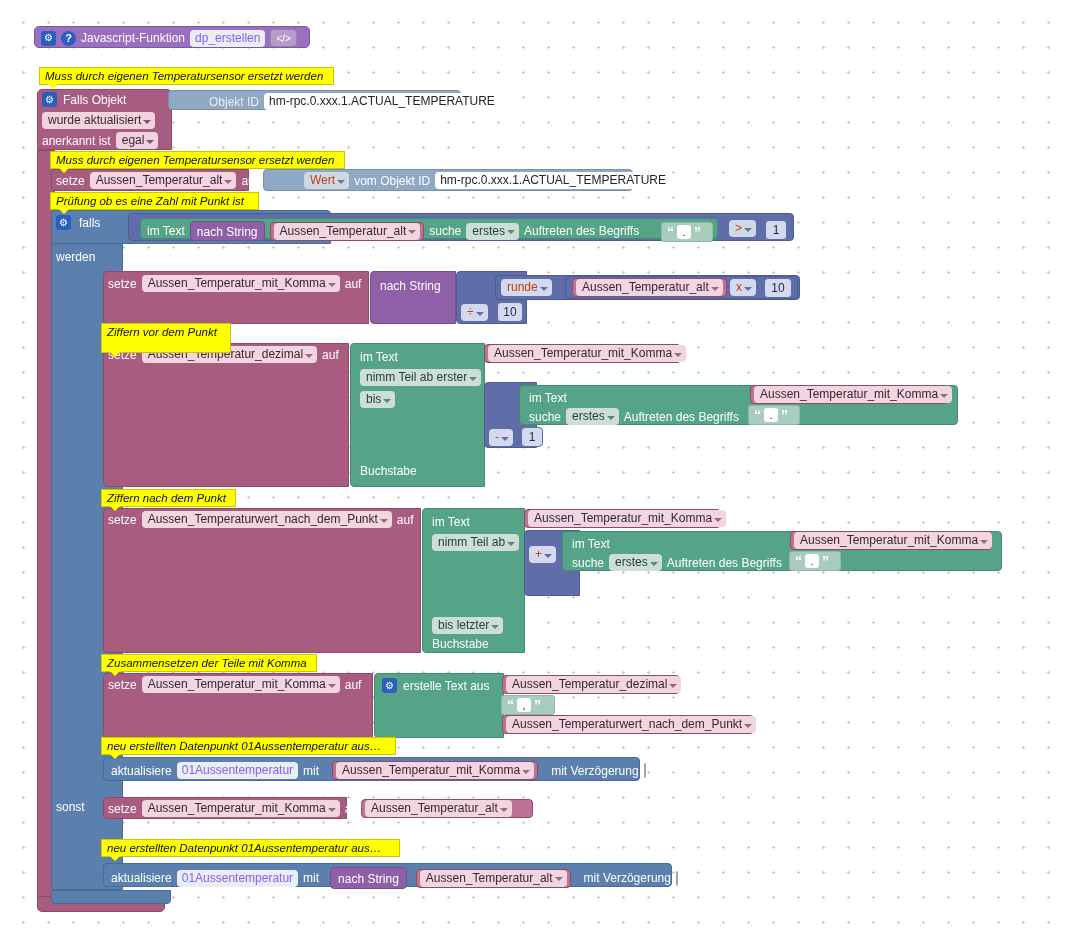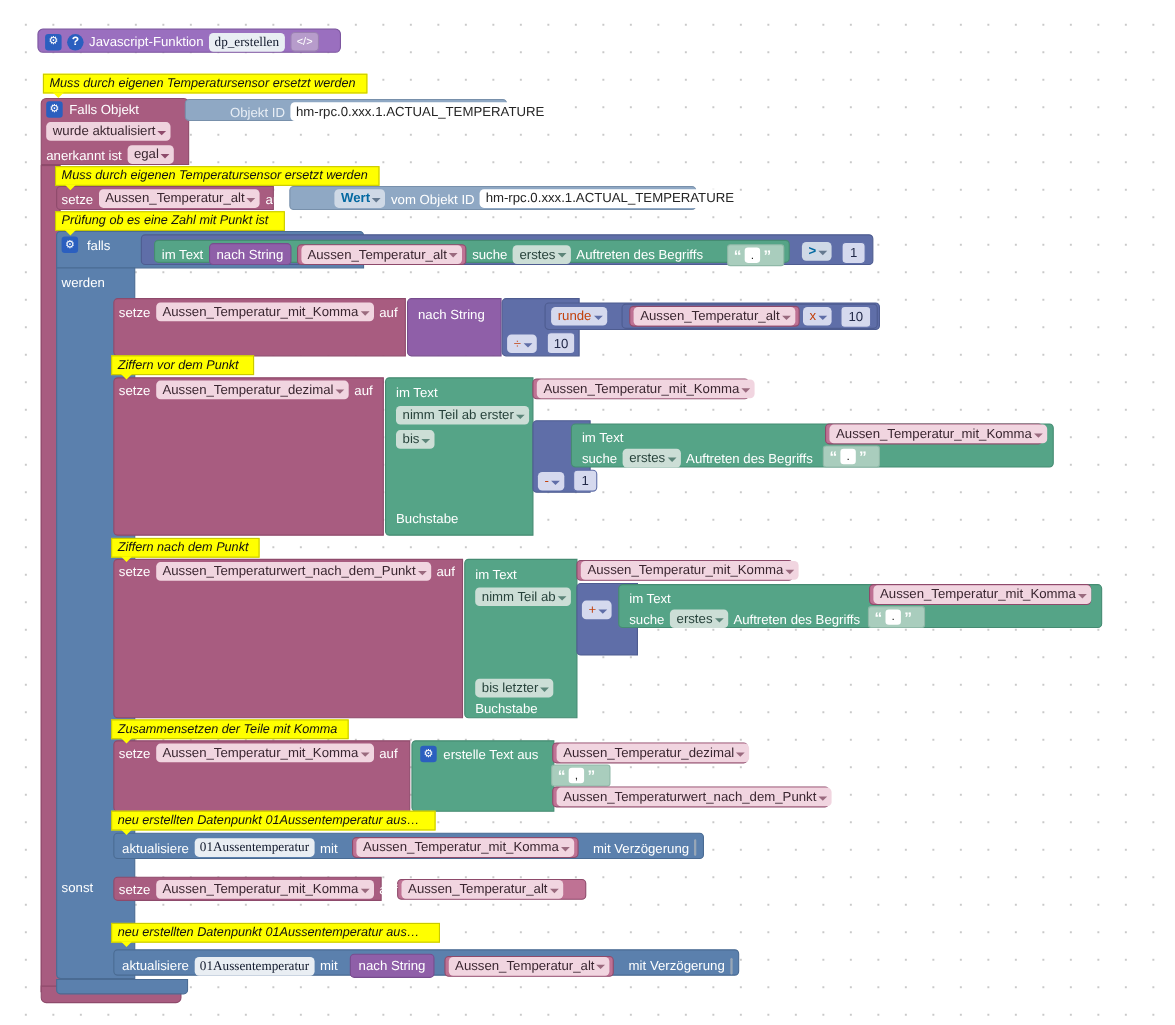--- a/index.html
+++ b/index.html
@@ -35,37 +35,37 @@
 
   .lbl{color:#ffffff;font-size:12px;line-height:14px;white-space:nowrap;}
   .lbl-dim{color:#e8eef5;}
 
   
   .field{
     display:inline-block;background:#ffffff;border-radius:4px;
     padding:1px 5px;color:#242424;font-size:12px;line-height:15px;
     white-space:nowrap;vertical-align:middle;
   }
-  .field-ro{background:#e9eef3;color:#0f172a;font-family:Liberation Serif, serif;}
+  .field-ro{background:#e9eef3;color:#8b5cf6;}
   
   .dd{
     display:inline-block;border-radius:4px;padding:1px 14px 1px 6px;
     font-size:12px;line-height:15px;white-space:nowrap;position:relative;
     vertical-align:middle;color:#ffffff;
   }
   .dd:after{
     content:"";position:absolute;right:4px;top:50%;margin-top:-1px;
     border-left:4px solid transparent;border-right:4px solid transparent;
     border-top:4px solid rgba(255,255,255,.75);
   }
   .dd-var{background:#f1d5e0;color:#3a2630;}
   .dd-var:after{border-top-color:#9a6a7e;}
   .dd-light{background:#ccded6;color:#26413a;}
   .dd-light:after{border-top-color:#5c8579;}
-  .dd-blue{background:#cfd9e6;color:#0369a1;font-weight:bold;}
+  .dd-blue{background:#cfd9e6;color:#c2410c;}
   .dd-blue:after{border-top-color:#65798f;}
   .dd-math{background:#d5d9ee;color:#c2410c;}
   .dd-math:after{border-top-color:#5f6ea8;}
   .dd-event{background:#efd3de;color:#3a2630;}
   .dd-event:after{border-top-color:#8e4a6b;}
 
   
   .varchip{
     position:absolute;background:#bf7294;border:1px solid #8e4a6b;border-radius:4px;
     padding:1px 3px;box-sizing:border-box;height:19px;display:flex;align-items:center;
@@ -231,21 +231,21 @@
 
   <div class="blk c-math" style="left:565px;top:276px;width:233px;height:23px;border-radius:4px;"></div>
   <div class="varchip" style="left:572px;top:278px;width:155px;">
     <span class="dd dd-var">Aussen_Temperatur_alt</span>
   </div>
   <span class="dd dd-math" style="position:absolute;left:730px;top:279px;">x</span>
   <div class="numblk" style="left:764px;top:278px;width:28px;">
     <span>10</span>
   </div>
 
-  <div class="cmt" style="left:101px;top:323px;width:130px;height:18px;">Ziffern vor dem Punkt</div>
+  <div class="cmt" style="left:101px;top:323px;width:130px;height:30px;">Ziffern vor dem Punkt</div>
 
   <div class="blk c-var" style="left:103px;top:343px;width:246px;height:144px;border-radius:4px 0 0 4px;"></div>
   <div class="row" style="position:absolute;left:108px;top:346px;gap:5px;z-index:3;">
     <span class="lbl">setze</span>
     <span class="dd dd-var">Aussen_Temperatur_dezimal</span>
     <span class="lbl">auf</span>
   </div>
 
   <div class="blk c-text" style="left:350px;top:343px;width:135px;height:144px;border-radius:4px 0 0 4px;">
     <span class="lbl" style="position:absolute;left:9px;top:6px;">im Text</span>

